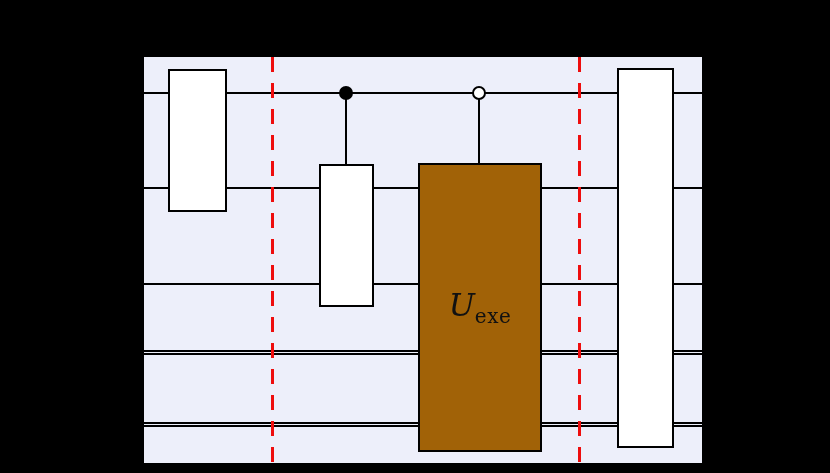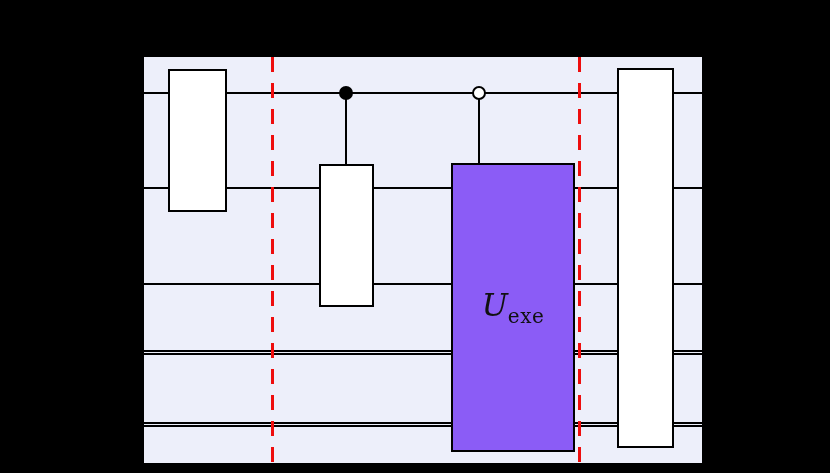--- a/index.html
+++ b/index.html
@@ -51,25 +51,24 @@
     z-index: 3;
   }
   .gate {
     position: absolute;
     background: #FFFFFF;
     border: 2px solid #000000;
     box-sizing: border-box;
     z-index: 4;
   }
   .gate.pink {
-    background: #8b5cf6;
+    background: #a16207;
     display: flex;
     align-items: center;
     justify-content: center;
-    margin-left: 33px;
   }
   .ctrl-dot {
     position: absolute;
     width: 14px;
     height: 14px;
     border-radius: 50%;
     box-sizing: border-box;
     z-index: 5;
   }
   .ctrl-dot.filled { background: #000000; }

